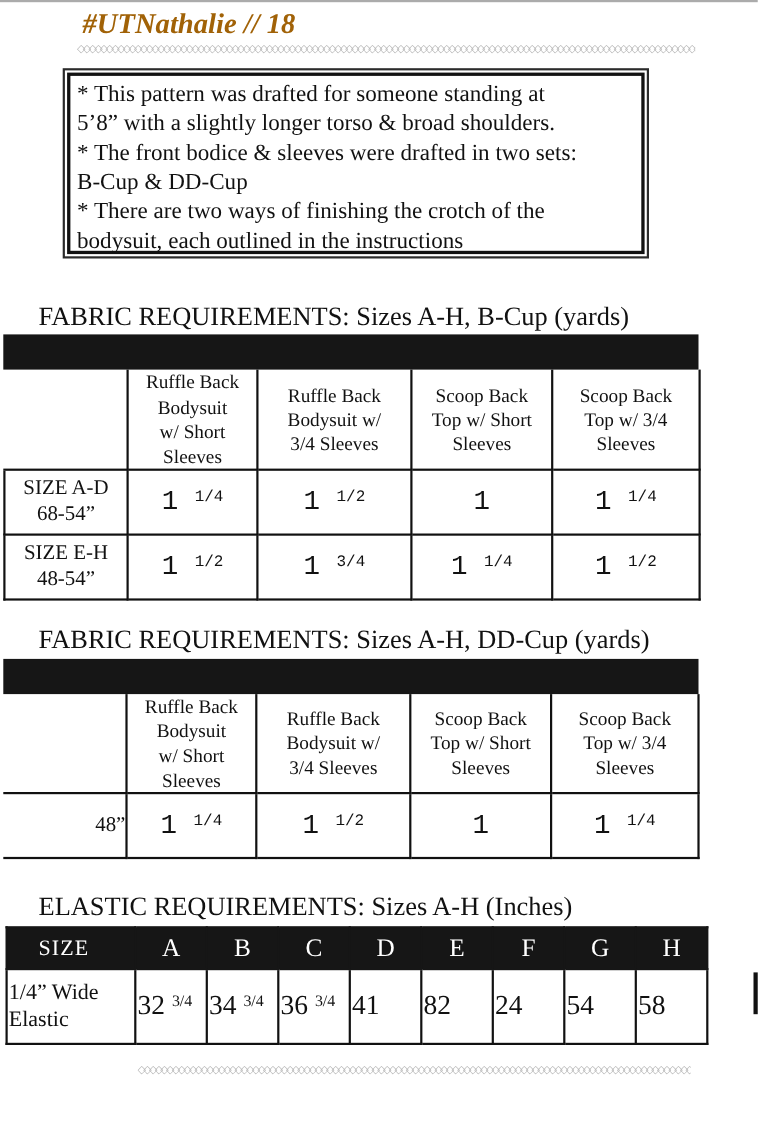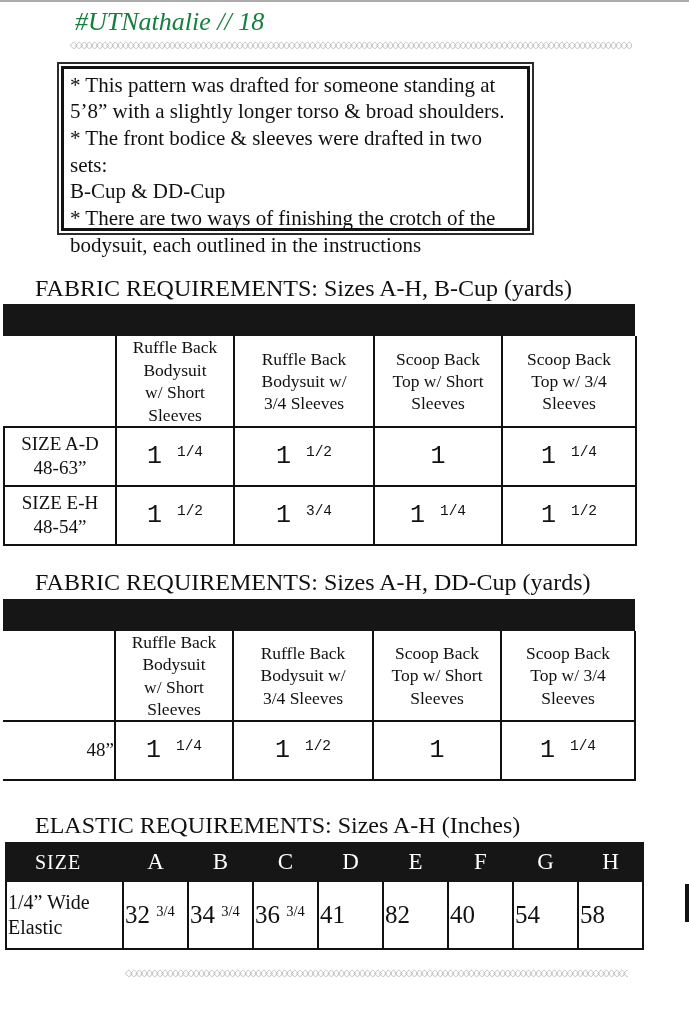--- a/index.html
+++ b/index.html
@@ -3,27 +3,27 @@
 <meta charset="utf-8">
 <style>
   html,body { margin:0; padding:0; background:#ffffff; }
   .page {
     position:relative; width:689px; height:1024px; overflow:hidden;
     background:#ffffff; color:#111;
     font-family:"Liberation Serif","DejaVu Serif",serif;
   }
   .topline { position:absolute; top:0; left:0; width:689px; height:2px; background:#ababab; }
 
-  .tag { margin:8px 0 0 75px; font-style:italic; font-size:26px; line-height:1.1; color:#15803d; }
+  .tag { margin:8px 0 0 75px; font-style:italic; font-size:26px; line-height:1.1; color:#a16207;font-weight:bold; }
   .diamonds { color:#b2b2b2; font-size:10px; line-height:1; letter-spacing:-2.5px;
               white-space:nowrap; overflow:hidden; }
   .d1 { margin:3px 0 0 70px; width:562px; }
   .d2 { margin:18px 0 0 125px; width:503px; }
 
-  .note { box-sizing:border-box; margin:12px 0 0 57px; width:477px; height:173px;
+  .note { box-sizing:border-box; margin:12px 0 0 57px; width:533px; height:173px;
           border:2px solid #2b2b2b; padding:2px; }
   .note-inner { box-sizing:border-box; height:100%; border:3px solid #121212;
                 padding:3px 6px; font-size:21px; line-height:1.27; white-space:pre-line; }
 
   .sec-title { margin-left:35px; font-size:24px; line-height:1.2; }
   .t1 { margin-top:39px; } .t2 { margin-top:22px; } .t3 { margin-top:30px; }
 
   .banner { margin:2px 0 0 3px; width:632px; height:32px; background:#161616; }
 
   table.ft { border-collapse:collapse; table-layout:fixed; margin-left:3px; width:632px; }
@@ -90,21 +90,21 @@
 3/4 Sleeves</td>
       <td>Scoop Back
 Top w/ Short
 Sleeves</td>
       <td>Scoop Back
 Top w/ 3/4
 Sleeves</td>
     </tr>
     <tr class="data">
       <td class="c0 rowlabel">SIZE A-D
-48-63”</td>
+68-54”</td>
       <td class="val">1 <sup>1/4</sup></td>
       <td class="val">1 <sup>1/2</sup></td>
       <td class="val">1</td>
       <td class="val">1 <sup>1/4</sup></td>
     </tr>
     <tr class="data">
       <td class="c0 rowlabel">SIZE E-H
 48-54”</td>
       <td class="val">1 <sup>1/2</sup></td>
       <td class="val">1 <sup>3/4</sup></td>
@@ -177,21 +177,21 @@
       <td>H</td>
     </tr>
     <tr class="data">
       <td class="elabel">1/4” Wide
 Elastic</td>
       <td class="eval">32 <sup>3/4</sup></td>
       <td class="eval">34 <sup>3/4</sup></td>
       <td class="eval">36 <sup>3/4</sup></td>
       <td class="eval">41</td>
       <td class="eval">82</td>
-      <td class="eval">40</td>
+      <td class="eval">24</td>
       <td class="eval">54</td>
       <td class="eval">58</td>
     </tr>
   </tbody>
     </table>
 
   <div class="diamonds d2">◇◇◇◇◇◇◇◇◇◇◇◇◇◇◇◇◇◇◇◇◇◇◇◇◇◇◇◇◇◇◇◇◇◇◇◇◇◇◇◇◇◇◇◇◇◇◇◇◇◇◇◇◇◇◇◇◇◇◇◇◇◇◇◇◇◇◇◇◇◇◇◇◇◇◇◇◇◇◇◇◇◇◇◇◇◇◇◇◇◇◇◇◇◇◇◇◇◇◇◇◇◇◇◇◇◇◇◇◇◇◇◇◇◇◇◇◇◇◇◇◇◇◇◇◇◇◇◇◇◇</div>
   <div class="sliver"></div>
 </div>
 

